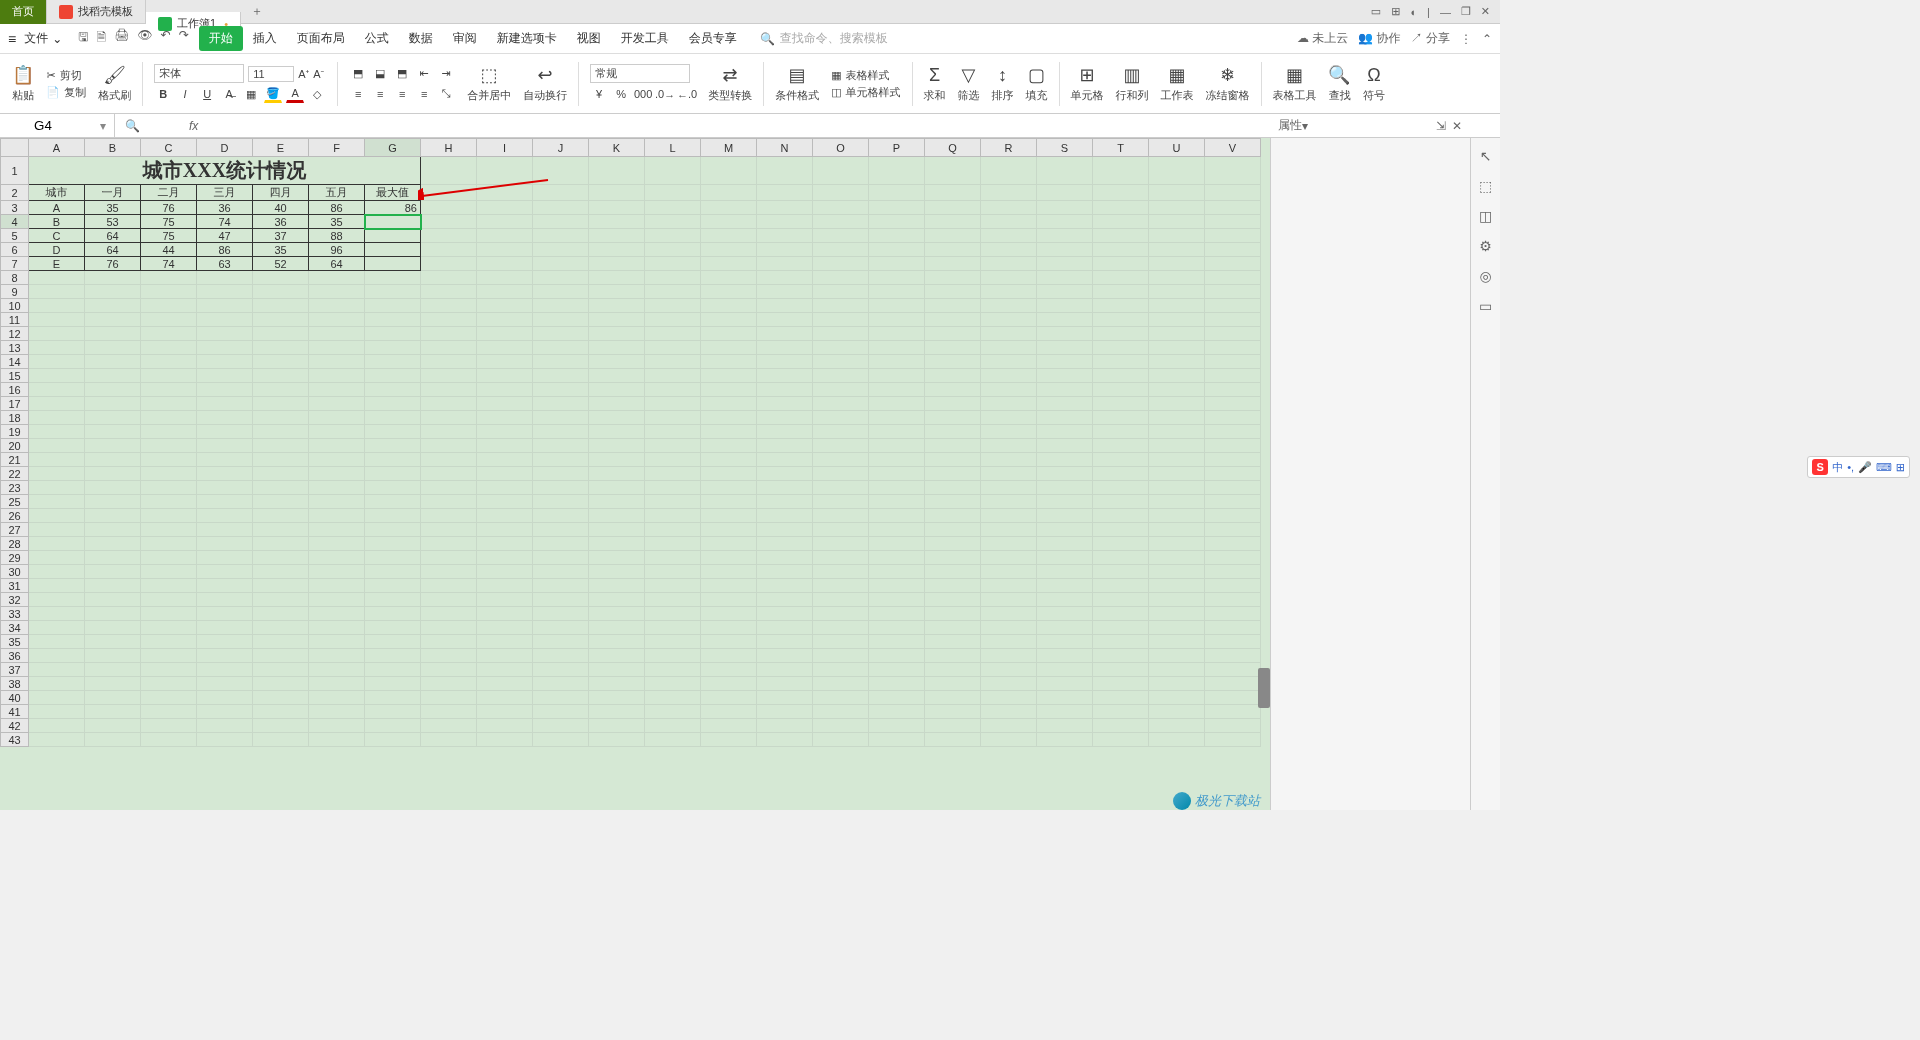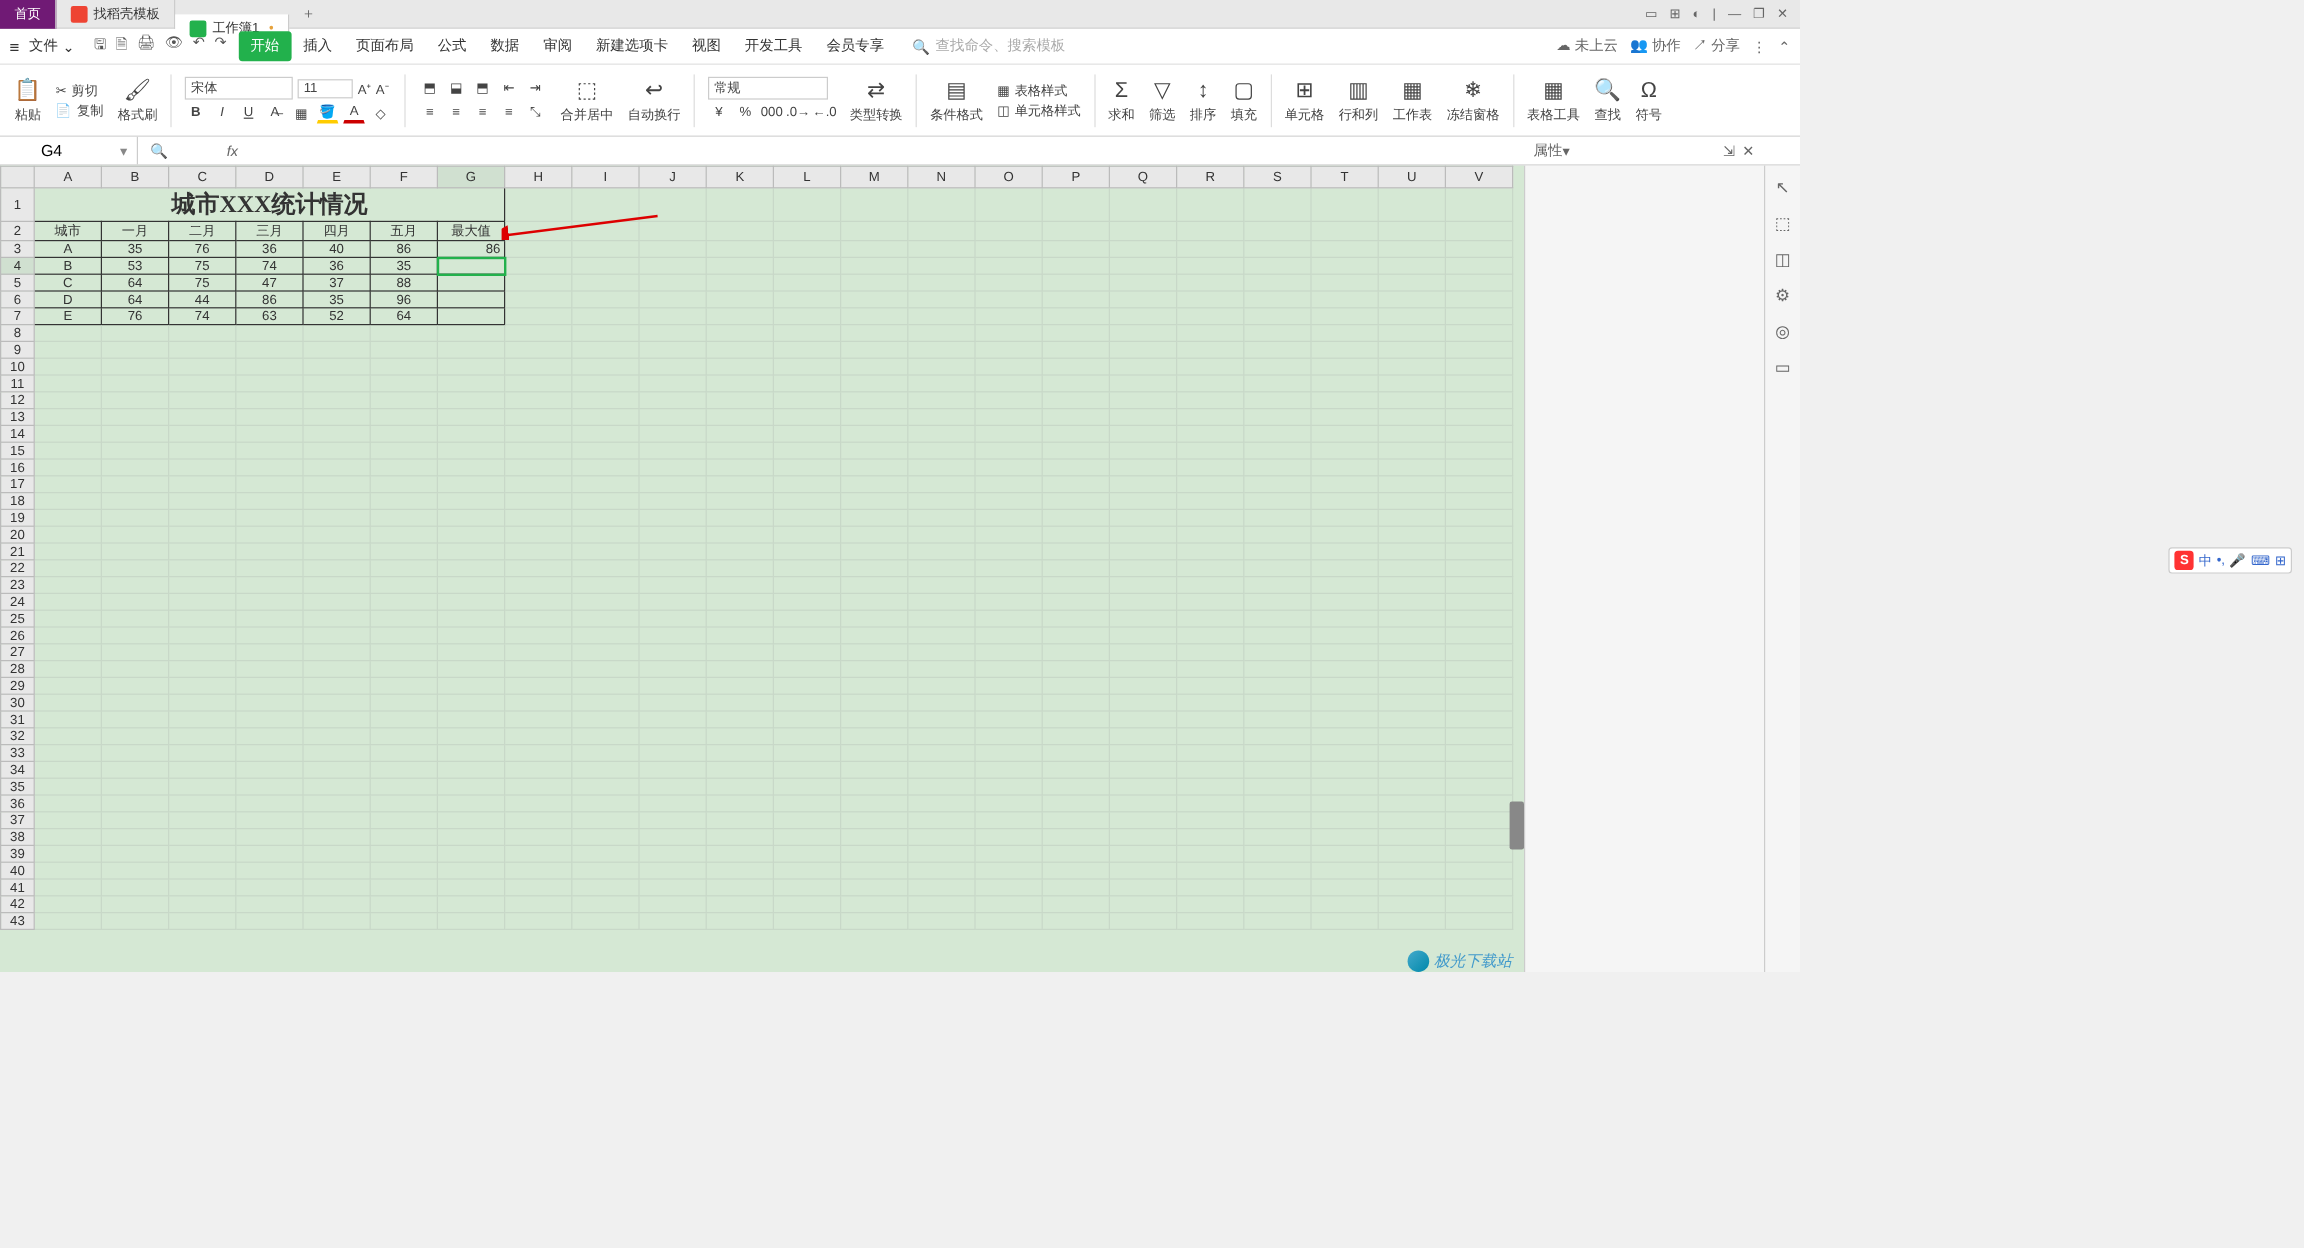--- a/index.html
+++ b/index.html
@@ -1,21 +1,21 @@
 <!DOCTYPE html>
 <html><head>
 <meta charset="utf-8">
 <style>
 * { margin: 0; padding: 0; box-sizing: border-box; font-family: "Microsoft YaHei", SimSun, Arial, sans-serif; }
 body { background: #f0f0f0; font-size: 12px; color: #333; overflow: hidden; width: 1500px; height: 810px; }
 
 
 .tab-bar { height: 24px; background: #e8e8e8; display: flex; align-items: center; border-bottom: 1px solid #ccc; }
 .tab { display: flex; align-items: center; padding: 0 12px; height: 24px; border-right: 1px solid #ccc; cursor: pointer; font-size: 11px; }
-.tab.home { background: #701a75; color: #fff; align-items: center; }
+.tab.home { background: #4d7c0f; color: #fff; align-items: center; }
 .tab.active { background: #fff; margin-top: 24px; }
 .tab .tab-icon { width: 14px; height: 14px; margin-right: 5px; display: inline-block; }
 .tab .dot { margin-left: 8px; color: #e6a23c; }
 .tab-plus { padding: 0 10px; color: #666; cursor: pointer; }
 .win-ctrl { margin-left: auto; display: flex; align-items: center; gap: 10px; padding-right: 10px; color: #666; }
 .win-ctrl span { cursor: pointer; font-size: 11px; }
 
 
 .menu-bar { height: 30px; background: #fff; display: flex; align-items: center; padding: 0 8px; border-bottom: 1px solid #ddd; font-size: 12px; gap: 2px; }
 .menu-bar .file-btn { display: flex; align-items: center; gap: 4px; padding: 0 6px; }
@@ -926,45 +926,20 @@
               <td class="cell"></td>
               <td class="cell"></td>
               <td class="cell"></td>
               <td class="cell"></td>
               <td class="cell"></td>
               <td class="cell"></td>
               <td class="cell"></td>
               <td class="cell"></td>
             </tr>
             <tr>
-              <td class="row-head ">24</td>
-              <td class="cell"></td>
-              <td class="cell"></td>
-              <td class="cell"></td>
-              <td class="cell"></td>
-              <td class="cell"></td>
-              <td class="cell"></td>
-              <td class="cell"></td>
-              <td class="cell"></td>
-              <td class="cell"></td>
-              <td class="cell"></td>
-              <td class="cell"></td>
-              <td class="cell"></td>
-              <td class="cell"></td>
-              <td class="cell"></td>
-              <td class="cell"></td>
-              <td class="cell"></td>
-              <td class="cell"></td>
-              <td class="cell"></td>
-              <td class="cell"></td>
-              <td class="cell"></td>
-              <td class="cell"></td>
-              <td class="cell"></td>
-            </tr>
-            <tr>
               <td class="row-head ">25</td>
               <td class="cell"></td>
               <td class="cell"></td>
               <td class="cell"></td>
               <td class="cell"></td>
               <td class="cell"></td>
               <td class="cell"></td>
               <td class="cell"></td>
               <td class="cell"></td>
               <td class="cell"></td>
@@ -1277,45 +1252,20 @@
               <td class="cell"></td>
               <td class="cell"></td>
               <td class="cell"></td>
               <td class="cell"></td>
               <td class="cell"></td>
               <td class="cell"></td>
               <td class="cell"></td>
             </tr>
             <tr>
               <td class="row-head ">38</td>
-              <td class="cell"></td>
-              <td class="cell"></td>
-              <td class="cell"></td>
-              <td class="cell"></td>
-              <td class="cell"></td>
-              <td class="cell"></td>
-              <td class="cell"></td>
-              <td class="cell"></td>
-              <td class="cell"></td>
-              <td class="cell"></td>
-              <td class="cell"></td>
-              <td class="cell"></td>
-              <td class="cell"></td>
-              <td class="cell"></td>
-              <td class="cell"></td>
-              <td class="cell"></td>
-              <td class="cell"></td>
-              <td class="cell"></td>
-              <td class="cell"></td>
-              <td class="cell"></td>
-              <td class="cell"></td>
-              <td class="cell"></td>
-            </tr>
-            <tr>
-              <td class="row-head ">39</td>
               <td class="cell"></td>
               <td class="cell"></td>
               <td class="cell"></td>
               <td class="cell"></td>
               <td class="cell"></td>
               <td class="cell"></td>
               <td class="cell"></td>
               <td class="cell"></td>
               <td class="cell"></td>
               <td class="cell"></td>

